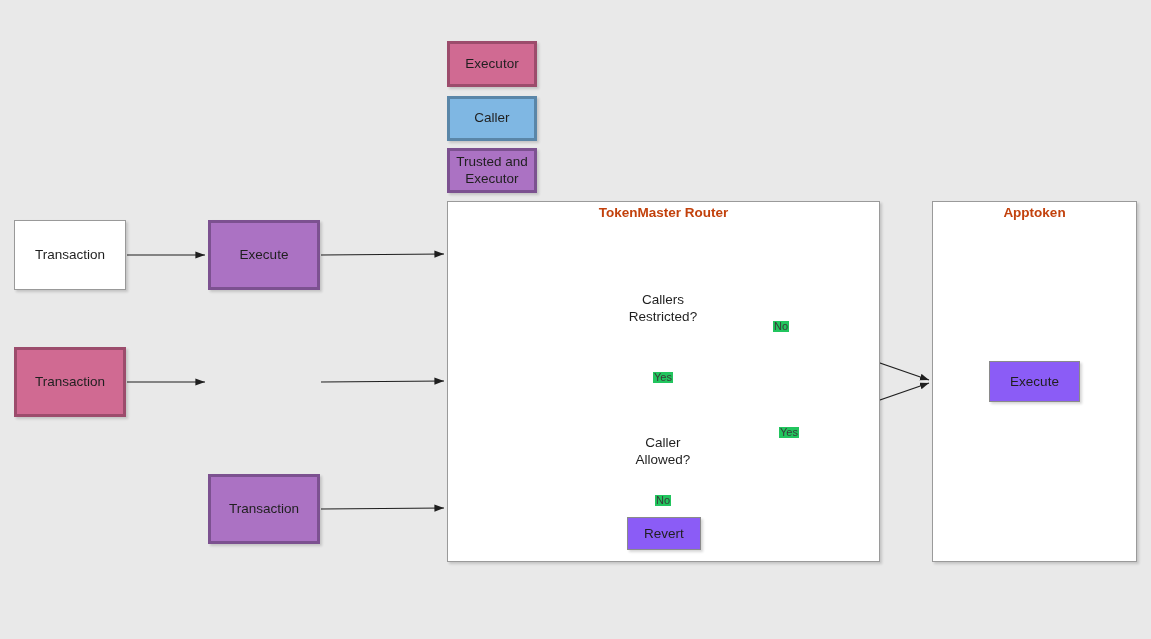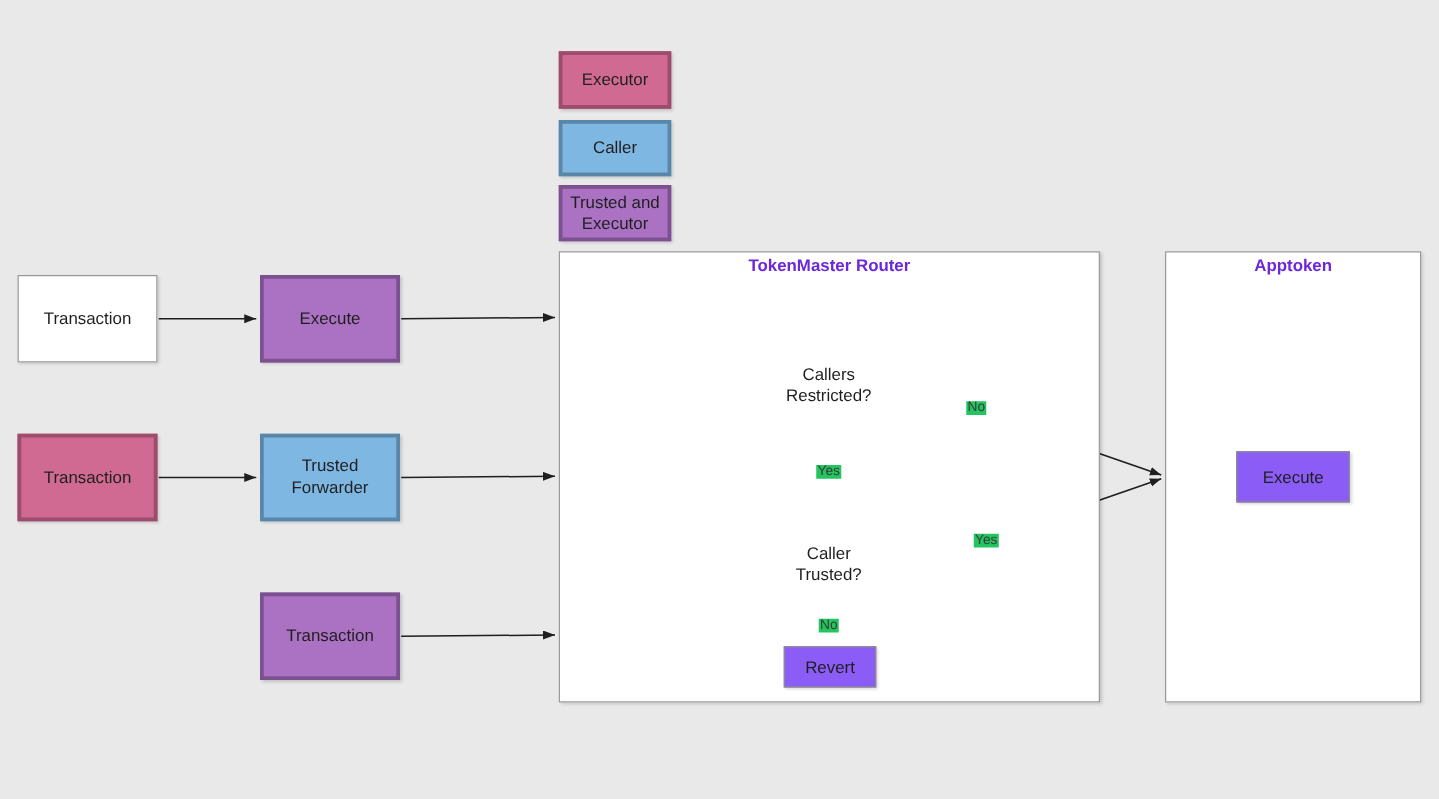--- a/index.html
+++ b/index.html
@@ -56,21 +56,21 @@
     border: 1px solid #9a9a9a;
     box-shadow: 1.5px 1.5px 2.5px rgba(0,0,0,0.16);
   }
   .container-title {
     position: absolute;
     left: 0;
     width: 100%;
     text-align: center;
     font-size: 13.5px;
     font-weight: bold;
-    color: #6d28d9;
+    color: #c2410c;
   }
   .diamond-label {
     position: absolute;
     text-align: center;
     font-size: 13.5px;
     color: #1f1f1f;
     line-height: 1.25;
     pointer-events: none;
   }
   .edge-label {
@@ -159,44 +159,38 @@
   </div>
 
   <div class="node pink" style="left:14px; top:347px; width:112px; height:70px;">
     <span>Transaction</span>
   </div>
 
   <div class="node purple" style="left:208px; top:220px; width:112px; height:70px;">
     <span>Execute</span>
   </div>
 
-  <div class="node blue" style="left:208px; top:347px; width:112px; height:70px;">
-    <span>
-      <span>Trusted</span><br>
-      <span>Forwarder</span>
-    </span>
-  </div>
 
   <div class="node purple" style="left:208px; top:474px; width:112px; height:70px;">
     <span>Transaction</span>
   </div>
 
   <div class="container-panel" style="left:447px; top:201px; width:433px; height:361px;"></div>
   <div class="container-title" style="left:447px; top:205px; width:433px;">
     <span>TokenMaster Router</span>
   </div>
 
   <div class="diamond-label" style="left:603px; top:292px; width:120px;">
     <span>Callers</span><br>
     <span>Restricted?</span>
   </div>
 
   <div class="diamond-label" style="left:603px; top:435px; width:120px;">
     <span>Caller</span><br>
-    <span>Trusted?</span>
+    <span>Allowed?</span>
   </div>
 
   <div class="edge-label" style="left:773px; top:321px;">
     <span>No</span>
   </div>
 
   <div class="edge-label" style="left:653px; top:372px;">
     <span>Yes</span>
   </div>
 

